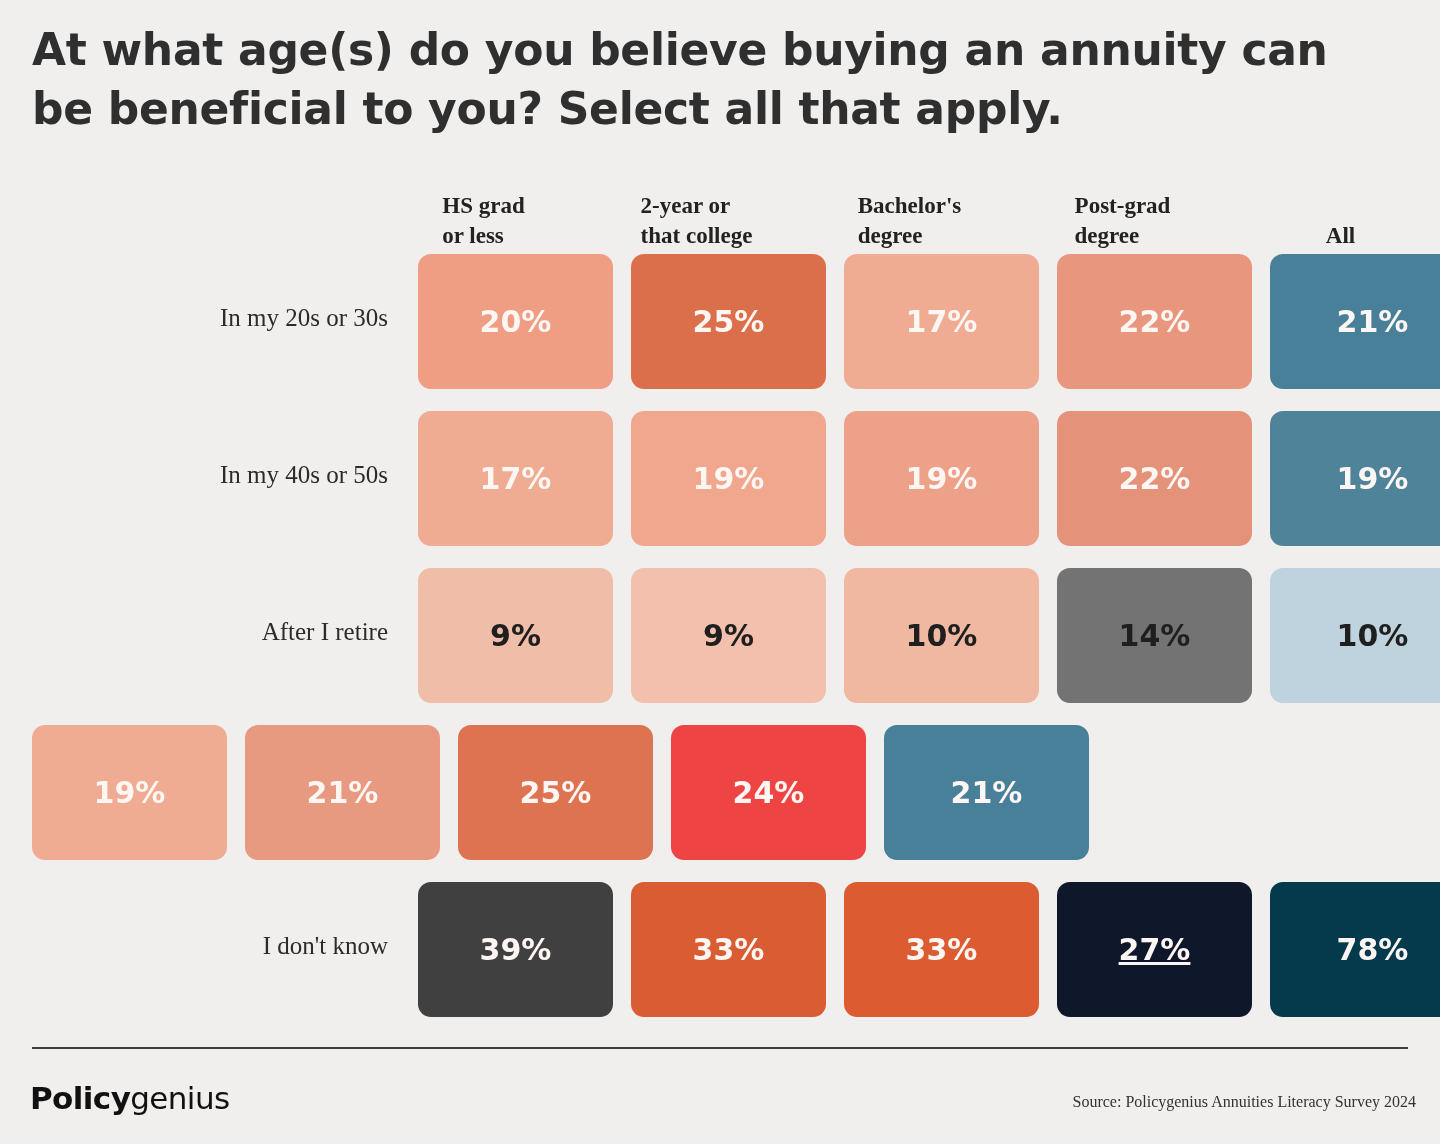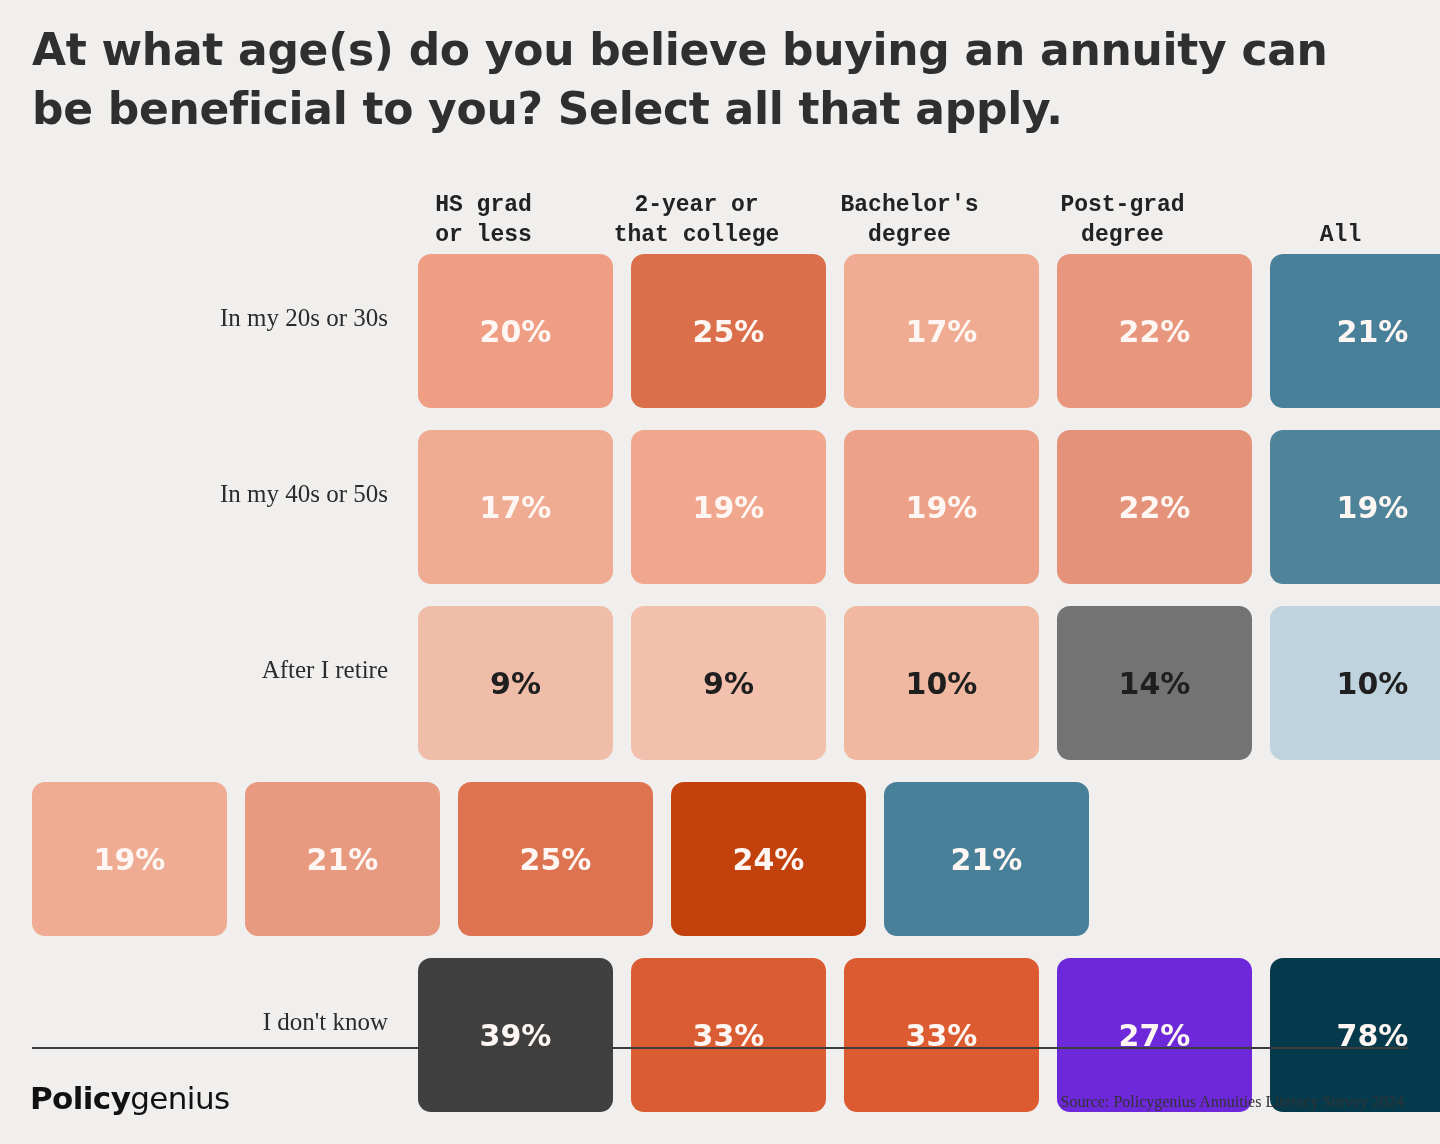--- a/index.html
+++ b/index.html
@@ -76,37 +76,37 @@
     justify-content: center;
     padding-bottom: 4px;
   }
 
   .head-cell.all-col {
     flex: 0 0 205px;
     margin-right: 13px;
   }
 
   .head-cell span {
-    font-family: Liberation Mono, monospace;
+    font-family: Liberation Serif, serif;
     font-weight: 700;
     font-size: 23px;
     line-height: 1.28;
-    text-align: center;
+    text-align: left;
     color: #222222;
     margin-top: 16px;
   }
 
   
   .data-row .rowlabel-cell { height: 127px; }
   .data-row { margin-bottom: 22px; padding-left: 32px; }
 
   .cell {
     flex: 0 0 195px;
     margin-right: 18px;
-    height: 154px;
+    height: 135px;
     border-radius: 13px;
     display: flex;
     align-items: center;
     justify-content: center;
   }
 
   .cell.all-col {
     flex: 0 0 205px;
     margin-right: 13px;
   }
@@ -136,21 +136,21 @@
     font-size: 31px;
     color: #111111;
     letter-spacing: -0.6px;
     white-space: nowrap;
   }
   .logo .b { font-weight: 700; }
   .logo .l { font-weight: 400; }
 
   .source {
     position: absolute;
-    right: 36px;
+    right: 24px;
     top: 1093px;
     font-family: "Liberation Serif", serif;
     font-size: 16px;
     color: #333333;
     white-space: nowrap;
   }
 </style>
 </head>
 <body>
 
@@ -264,42 +264,42 @@
     <div class="grid-row data-row">
       <div class="cell" style="background: rgb(240, 171, 147); color: rgb(253, 246, 242);">
         <span>19%</span>
       </div>
       <div class="cell" style="background: rgb(232, 154, 129); color: rgb(253, 246, 242);">
         <span>21%</span>
       </div>
       <div class="cell" style="background: rgb(222, 115, 81); color: rgb(253, 246, 242);">
         <span>25%</span>
       </div>
-      <div class="cell" style="background: #c2410c; color: rgb(253, 246, 242);">
+      <div class="cell" style="background: #ef4444; color: rgb(253, 246, 242);">
         <span>24%</span>
       </div>
       <div class="cell all-col" style="background: rgb(73, 128, 153); color: rgb(253, 246, 242);">
         <span>21%</span>
       </div>
     </div>
 
     <div class="grid-row data-row">
       <div class="rowlabel-cell">
         <span><span>I don't know</span></span>
       </div>
       <div class="cell" style="background: #404040; color: rgb(253, 246, 242);">
         <span>39%</span>
       </div>
       <div class="cell" style="background: rgb(218, 92, 50); color: rgb(253, 246, 242);">
         <span>33%</span>
       </div>
       <div class="cell" style="background: rgb(220, 91, 48); color: rgb(253, 246, 242);">
         <span>33%</span>
       </div>
-      <div class="cell" style="background: #6d28d9; color: rgb(253, 246, 242);">
+      <div class="cell" style="background: #0f172a; color: rgb(253, 246, 242); text-decoration: underline;">
         <span>27%</span>
       </div>
       <div class="cell all-col" style="background: rgb(5, 57, 76); color: rgb(253, 246, 242);">
         <span>78%</span>
       </div>
     </div>
 
   </div>
 
   <div class="footer-rule"></div>

